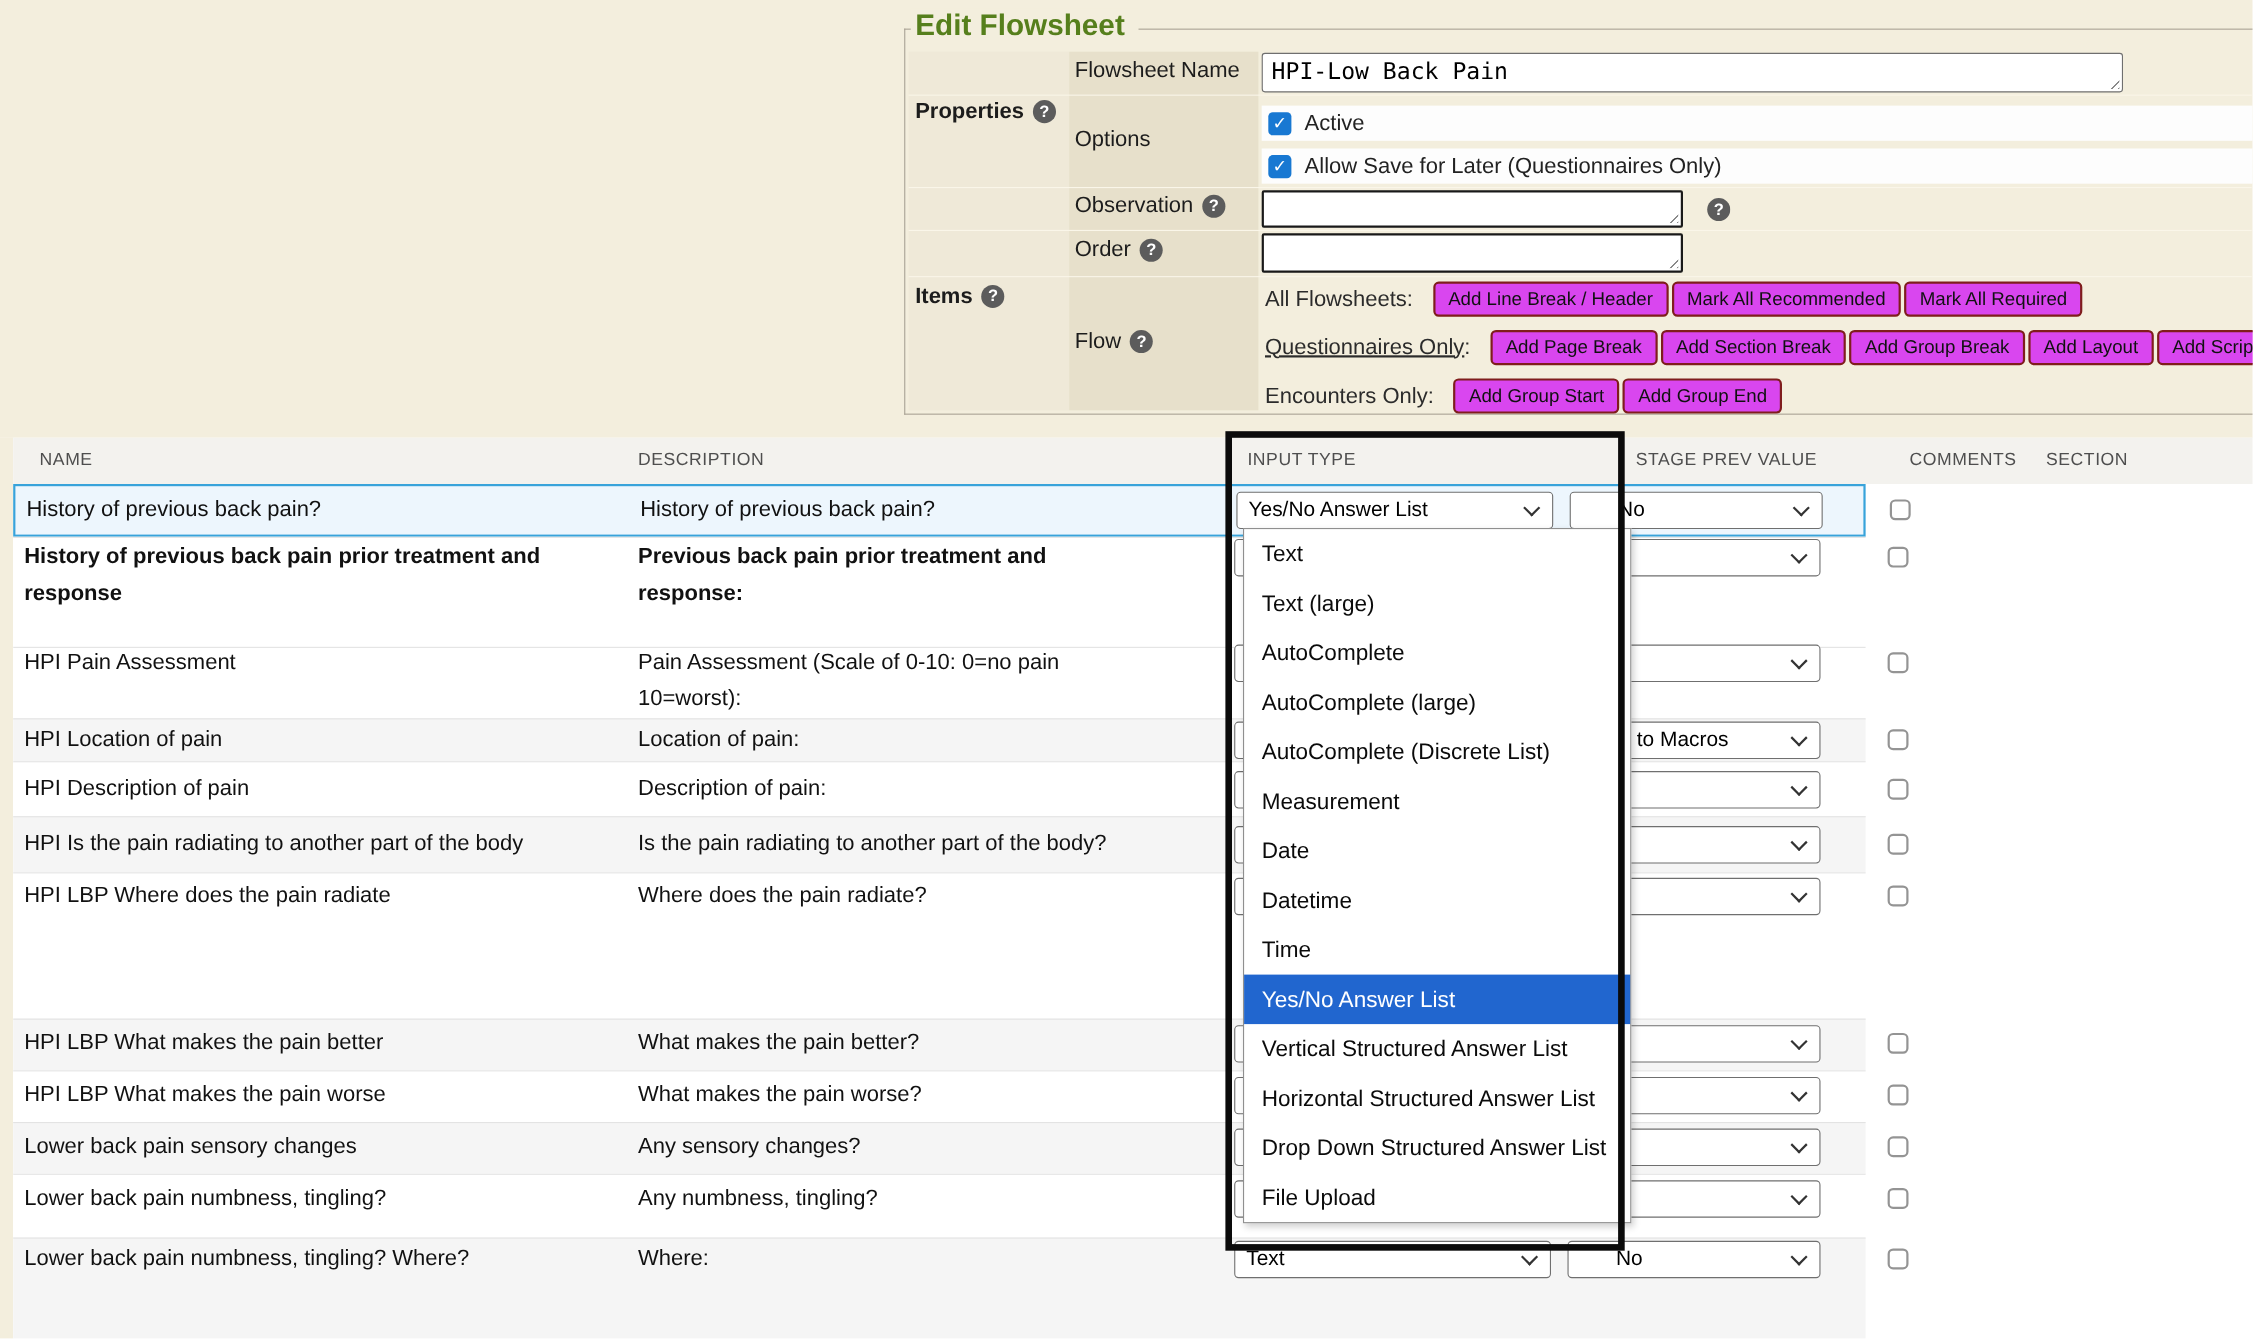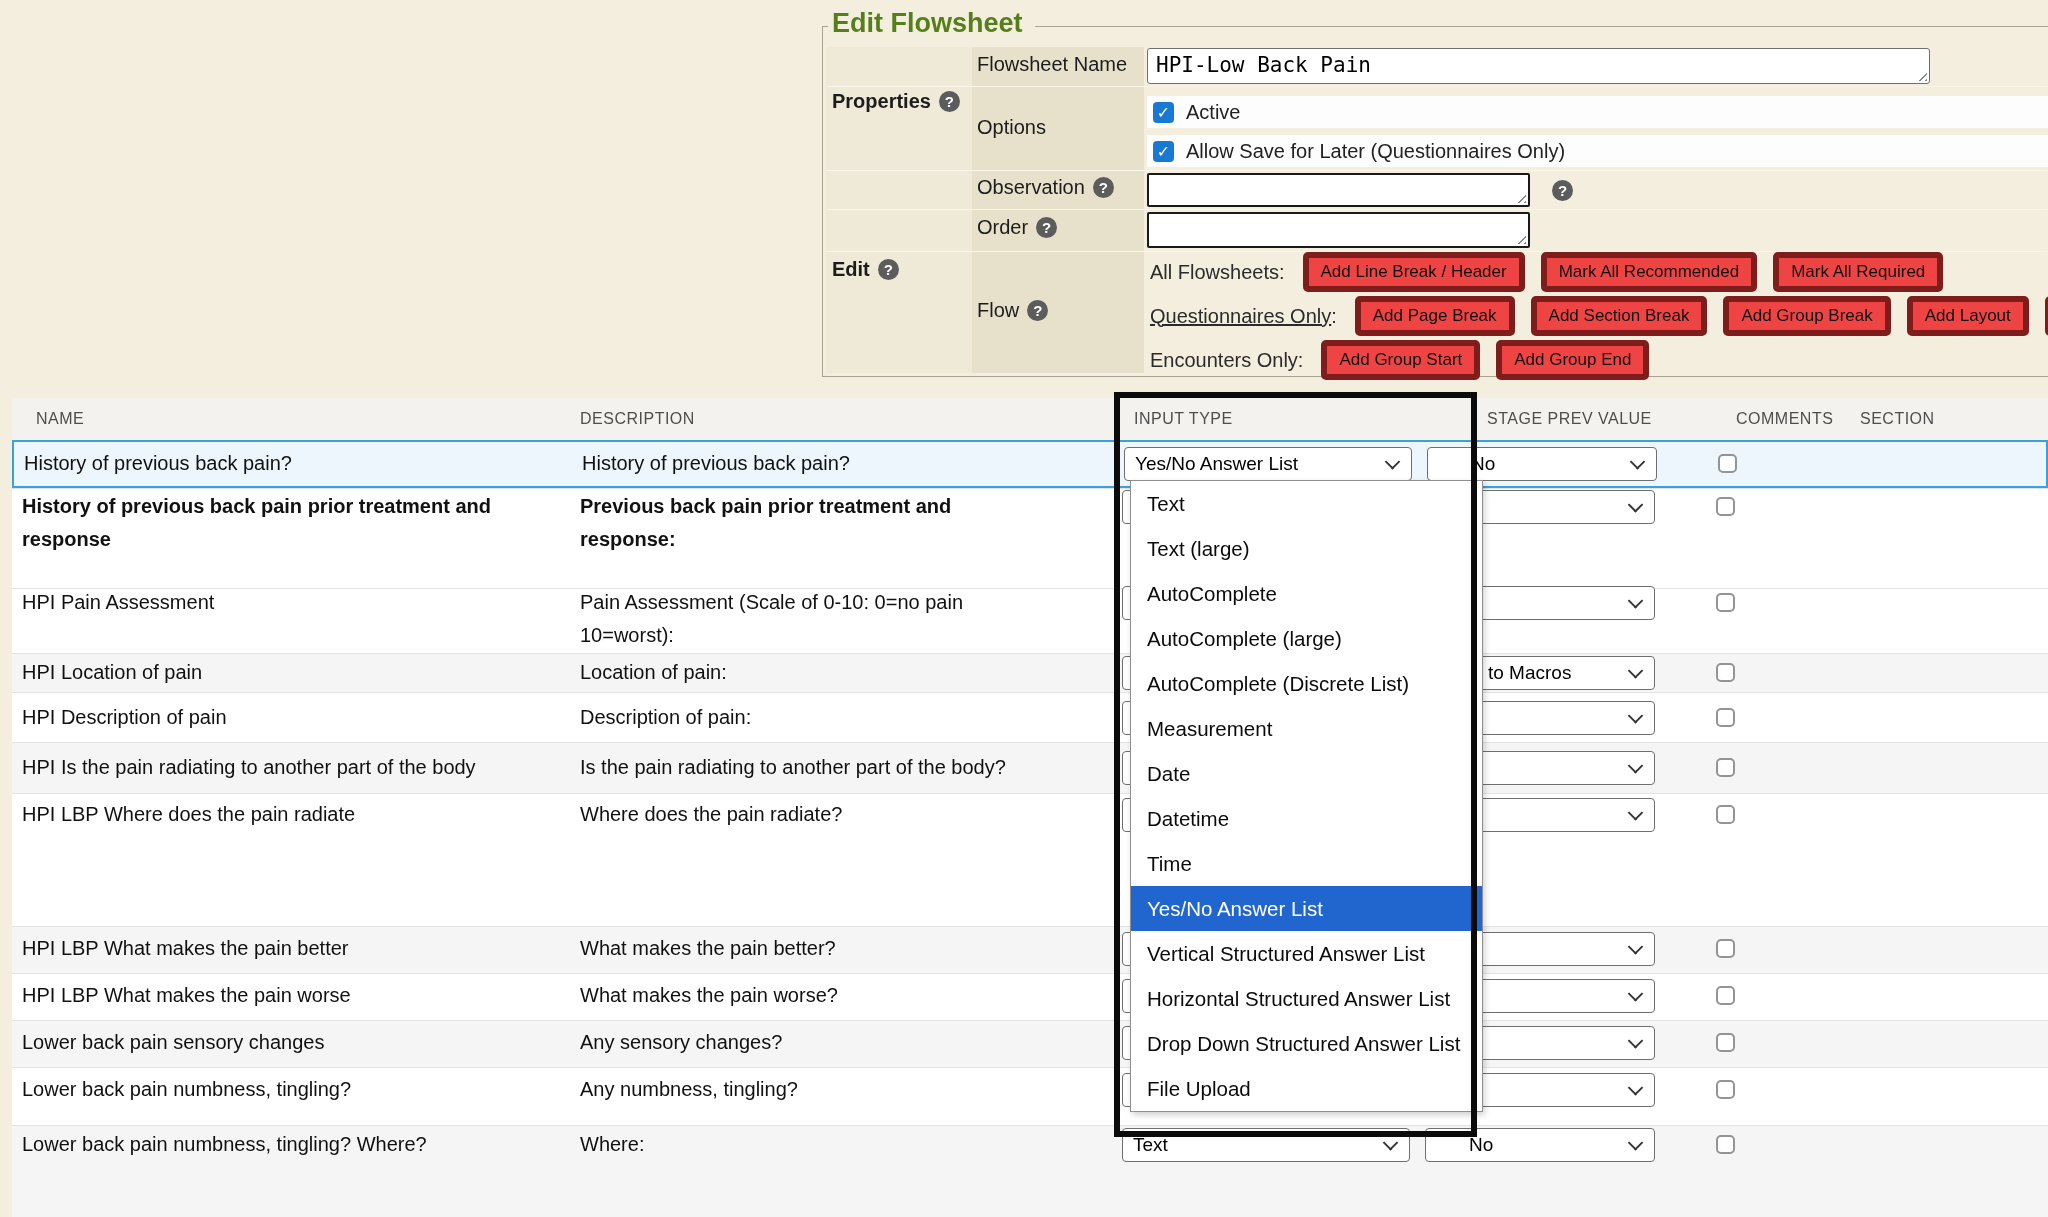--- a/index.html
+++ b/index.html
@@ -31,26 +31,26 @@
     clip-path:polygon(100% 0,100% 100%,0 100%);}
   .mono textarea{font-family:"DejaVu Sans Mono",monospace;}
   .optstrip{position:absolute;left:1147px;width:901px;height:32px;background:#fdfdfd;
             display:flex;align-items:center;gap:12px;padding-left:6px;box-sizing:border-box;}
   .chk{width:21px;height:21px;background:#1878d2;border-radius:4px;color:#fff;font-size:16px;
        display:flex;align-items:center;justify-content:center;flex:0 0 auto;}
   .optstrip .optlabel{font-size:20px;color:#222;}
   .flowrow{position:absolute;left:1150px;display:flex;align-items:center;}
   .flowrow .flow-group-label{font-size:20px;color:#2b2b2b;margin-right:18px;white-space:nowrap;}
   .flowrow .flow-group-label .u{text-decoration:underline;}
-  .btn{font-family:"Liberation Sans",sans-serif;font-size:17px;color:#111;background:#ef4444;
-       border:6px solid #7f1d1d;border-radius:5px;padding:4px 12px;margin-right:16px;white-space:nowrap;}
+  .btn{font-family:"Liberation Sans",sans-serif;font-size:17px;color:#111;background:#d946ef;
+       border:2px solid #7f1d1d;border-radius:5px;padding:4px 12px;margin-right:3px;white-space:nowrap;}
   
   .thead{left:12px;top:398px;width:2036px;height:42px;background:#f3f2ee;}
   .th{position:absolute;top:12px;font-size:16px;color:#4e4e4e;letter-spacing:.5px;white-space:nowrap;}
-  .row{position:absolute;left:12px;width:2036px;background:#fff;border-top:1px solid #e3e3e3;box-sizing:border-box;}
+  .row{position:absolute;left:12px;width:1684px;background:#fff;border-top:1px solid #e3e3e3;box-sizing:border-box;}
   .row.gray{background:#f5f5f5;}
   .row.hl{background:#edf6fd;border:2px solid #38a3da;}
   .row .nm{position:absolute;left:10px;max-width:510px;font-size:20px;line-height:33px;color:#111;}
   .row .ds{position:absolute;left:568px;max-width:470px;font-size:20px;line-height:33px;color:#111;}
   .sel{position:absolute;height:34px;background:#fff;border:1px solid #6f6f6f;border-radius:4px;
        box-sizing:border-box;font-size:19px;color:#000;display:flex;align-items:center;
        padding:0 30px 0 10px;overflow:hidden;white-space:nowrap;}
   .sel::after{content:"";position:absolute;right:13px;top:50%;width:9px;height:9px;
        border-right:2px solid #333;border-bottom:2px solid #333;transform:translateY(-70%) rotate(45deg);}
   .sel.input-sel{left:1110px;width:288px;}
@@ -82,21 +82,21 @@
   <div class="abs hline" style="top:86px"></div>
   <div class="abs hline" style="top:170px"></div>
   <div class="abs hline" style="top:209px"></div>
   <div class="abs hline" style="top:251px"></div>
 
   <div class="lab bold" style="left:832px;top:90px">
     <span>Properties</span>
     <span class="help">?</span>
   </div>
   <div class="lab bold" style="left:832px;top:258px">
-    <span>Edit</span>
+    <span>Items</span>
     <span class="help">?</span>
   </div>
 
   <div class="lab" style="left:977px;top:53px">Flowsheet Name</div>
   <div class="lab" style="left:977px;top:116px">Options</div>
   <div class="lab" style="left:977px;top:176px">
     <span>Observation</span>
     <span class="help">?</span>
   </div>
   <div class="lab" style="left:977px;top:216px">

